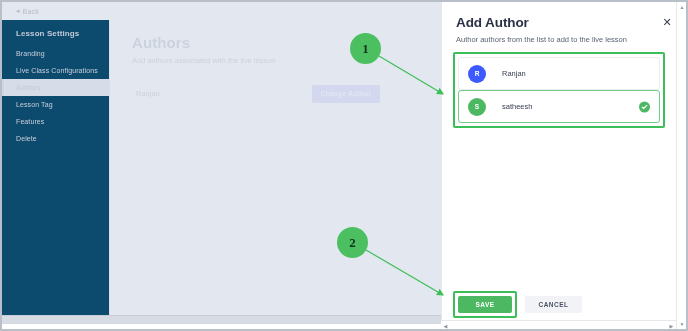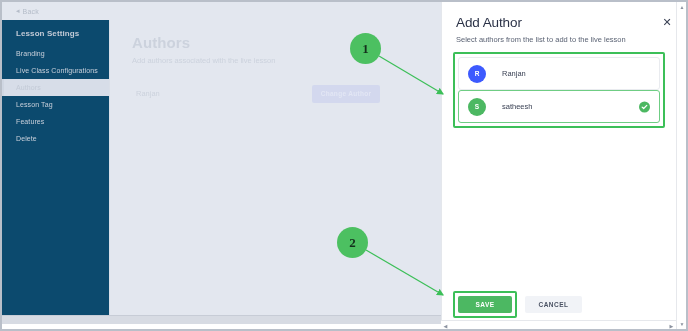--- a/index.html
+++ b/index.html
@@ -92,21 +92,21 @@
     width: 245px; height: 327px;
     background: #ffffff;
     border-left: 1px solid #e4e7ec;
   }
   #drawer-inner {
     position: absolute; left: 0; top: 0;
     width: 231px; height: 313px;
     padding: 13px 14px 0 14px;
   }
   .drawer-title {
-    font-size: 13.5px; font-weight: normal; color: #2b3247;
+    font-size: 13.5px; font-weight: bold; color: #2b3247;
     letter-spacing: -.1px;
   }
   .drawer-sub {
     font-size: 7.5px; color: #5b6374; margin-top: 5px;
   }
   #close-icon {
     position: absolute; right: 13px; top: 14px;
     width: 12px; height: 12px;
     display: flex; align-items: center; justify-content: center;
     font-size: 11px; color: #3b4255; line-height: 1;
@@ -263,21 +263,21 @@
         <div class="change-btn">Change Author</div>
       </div>
     </div>
 
     <div id="page-h-scroll"></div>
   </div>
 
   <div id="drawer">
     <div id="drawer-inner">
       <div class="drawer-title">Add Author</div>
-      <div class="drawer-sub">Select authors from the list to add to the live lesson</div>
+      <div class="drawer-sub">Author authors from the list to add to the live lesson</div>
     </div>
 
     <div id="close-icon">✕</div>
 
     <div id="author-list-wrap">
 
       <div class="author-item">
         <div class="avatar" style="background:#3d5afe">R</div>
         <div class="author-name">Ranjan</div>
       </div>

